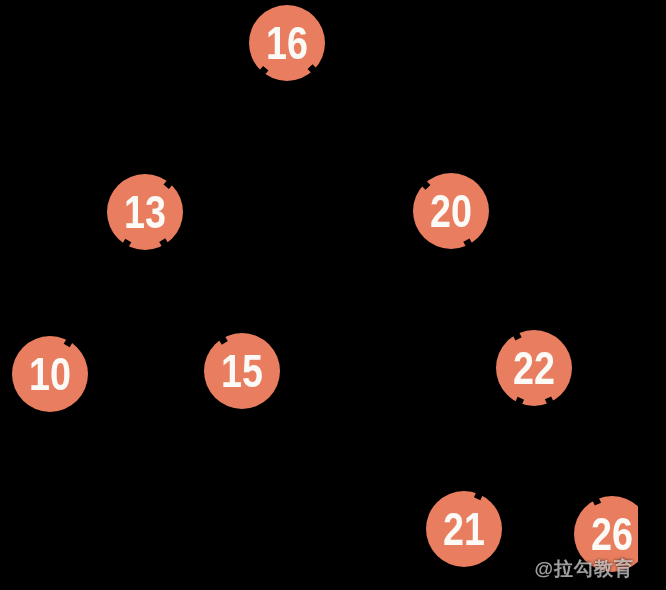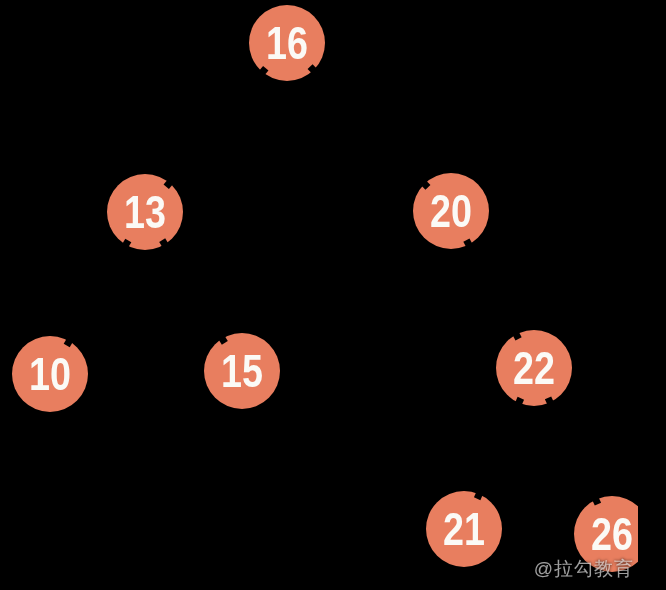--- a/index.html
+++ b/index.html
@@ -22,21 +22,21 @@
   }
   .node-label-text {
     font-family: "Liberation Sans", "DejaVu Sans", sans-serif;
     font-weight: bold;
   }
   .watermark {
     position: absolute;
     right: 4px;
     bottom: 8px;
     font-size: 19px;
-    font-weight: normal;
+    font-weight: bold;
     letter-spacing: 1px;
     color: rgba(255, 255, 255, 0.62);
     text-shadow: 0 0 3px rgba(0, 0, 0, 0.85);
     pointer-events: none;
     font-family: "Liberation Sans", sans-serif;
   }
 </style>
 </head>
 <body>
 

